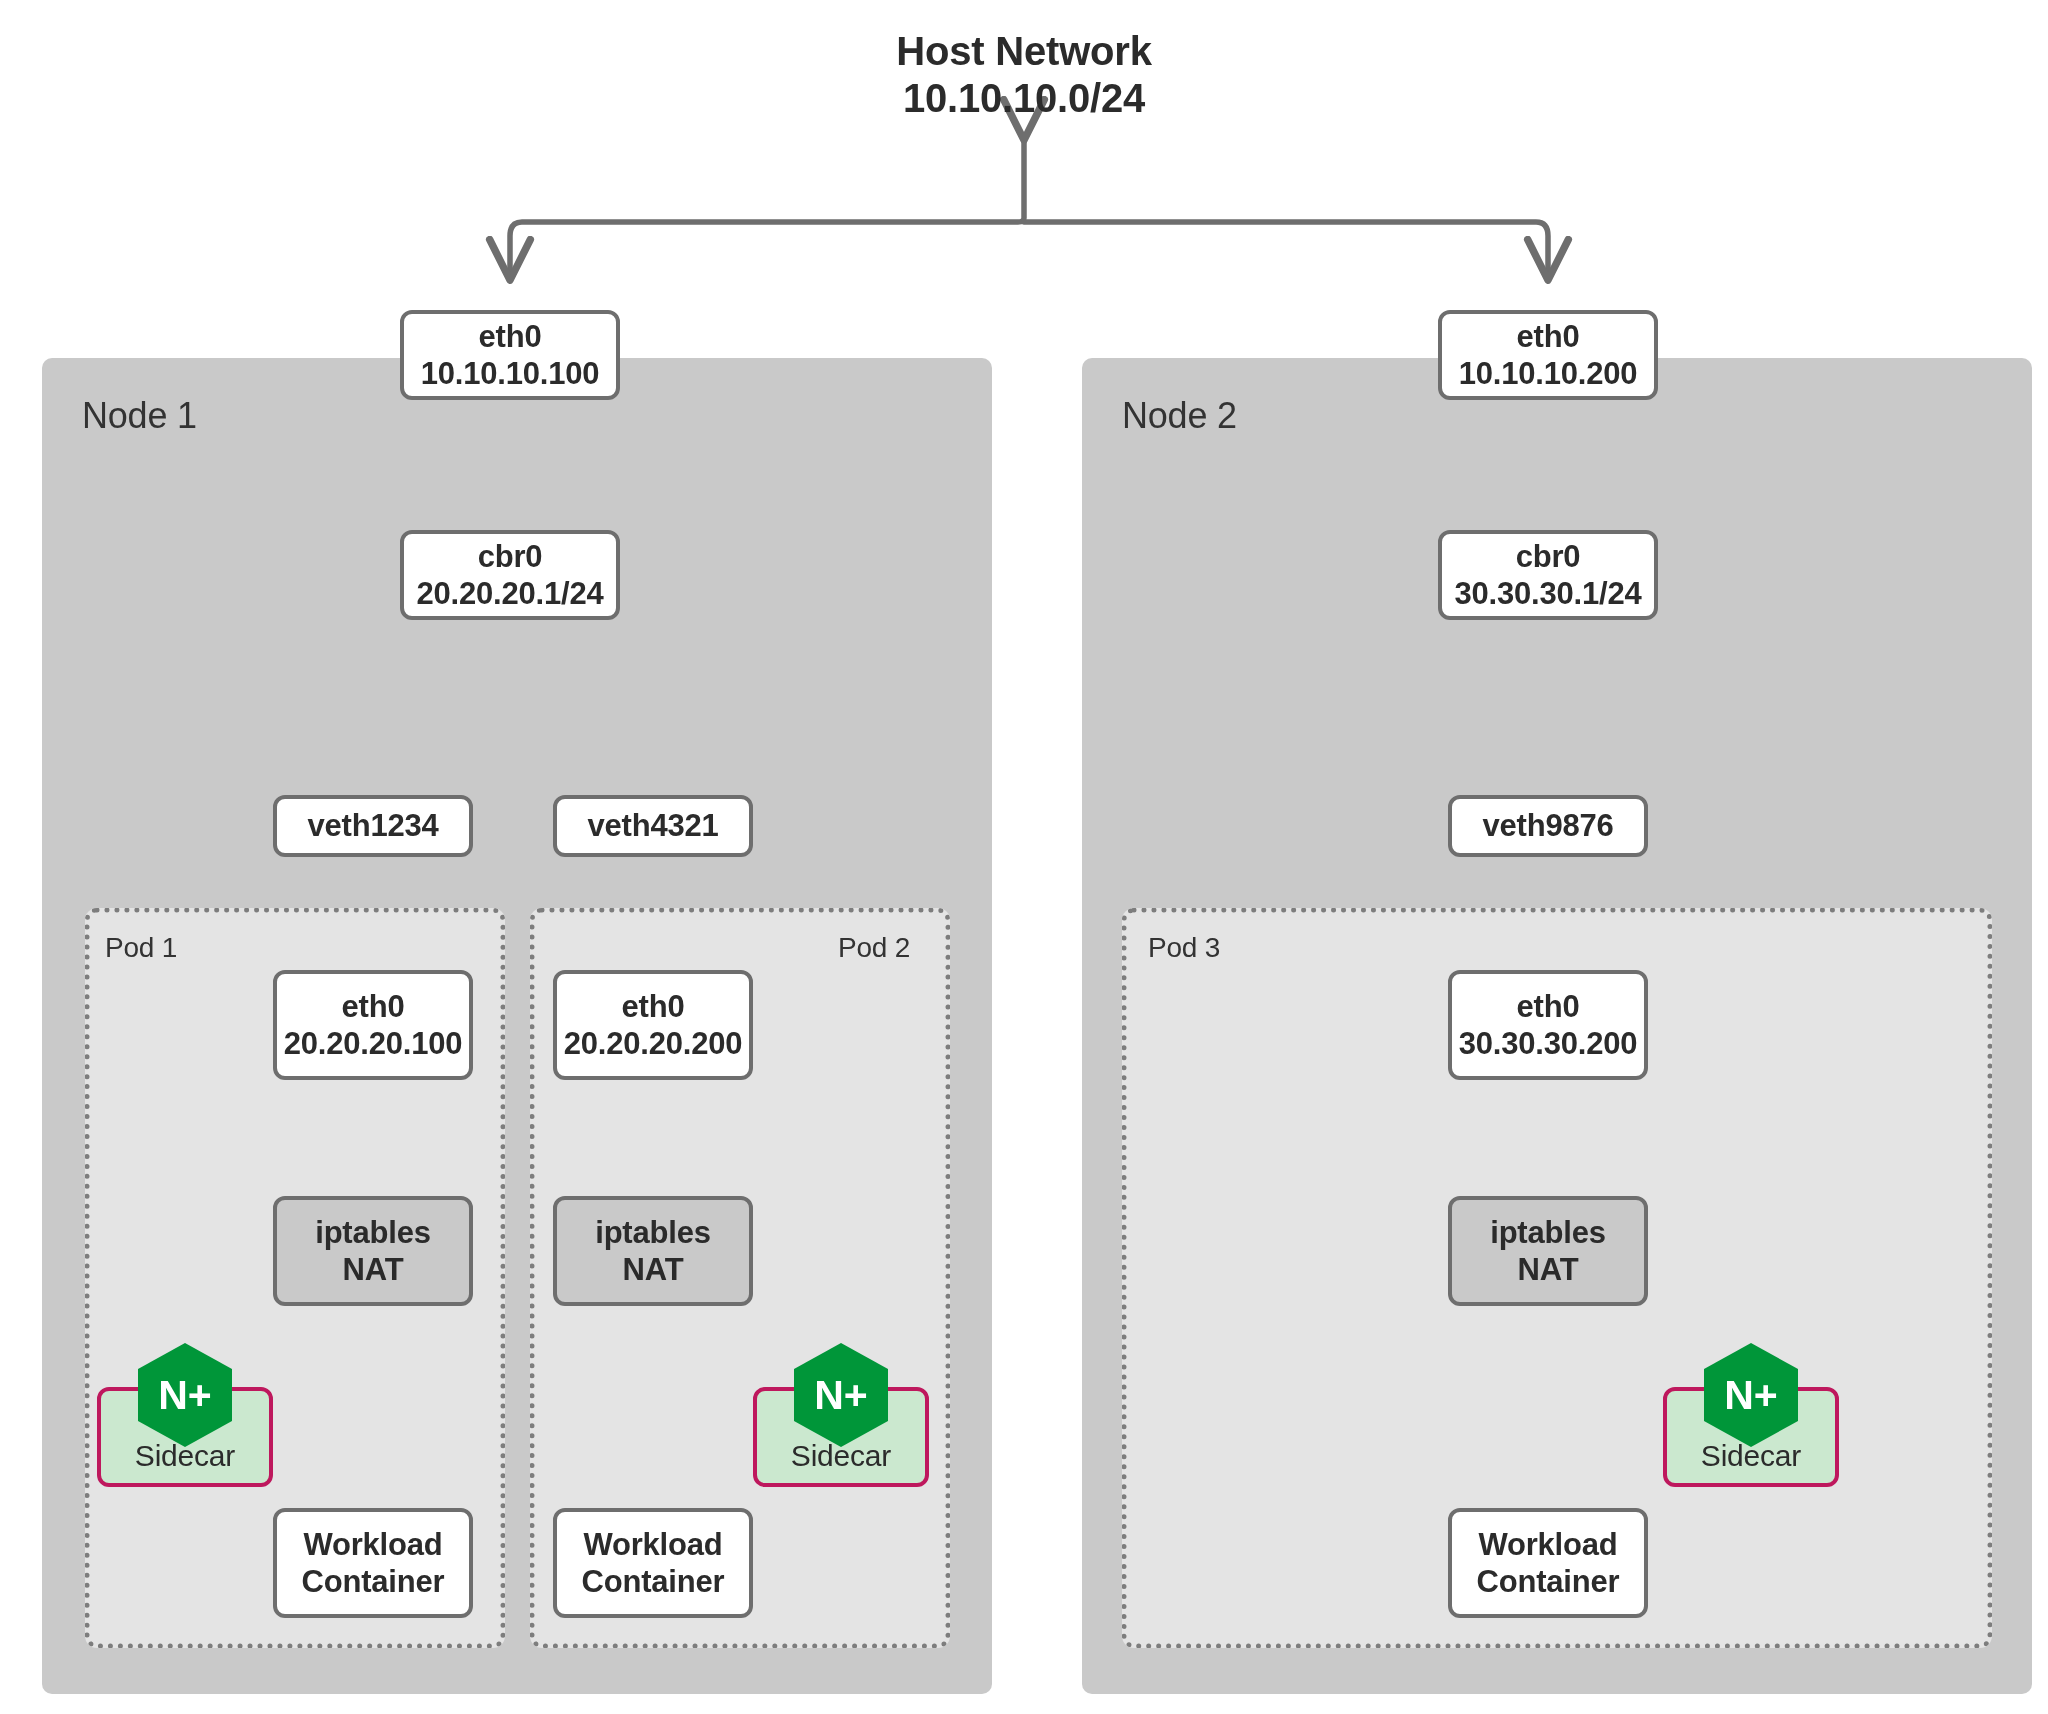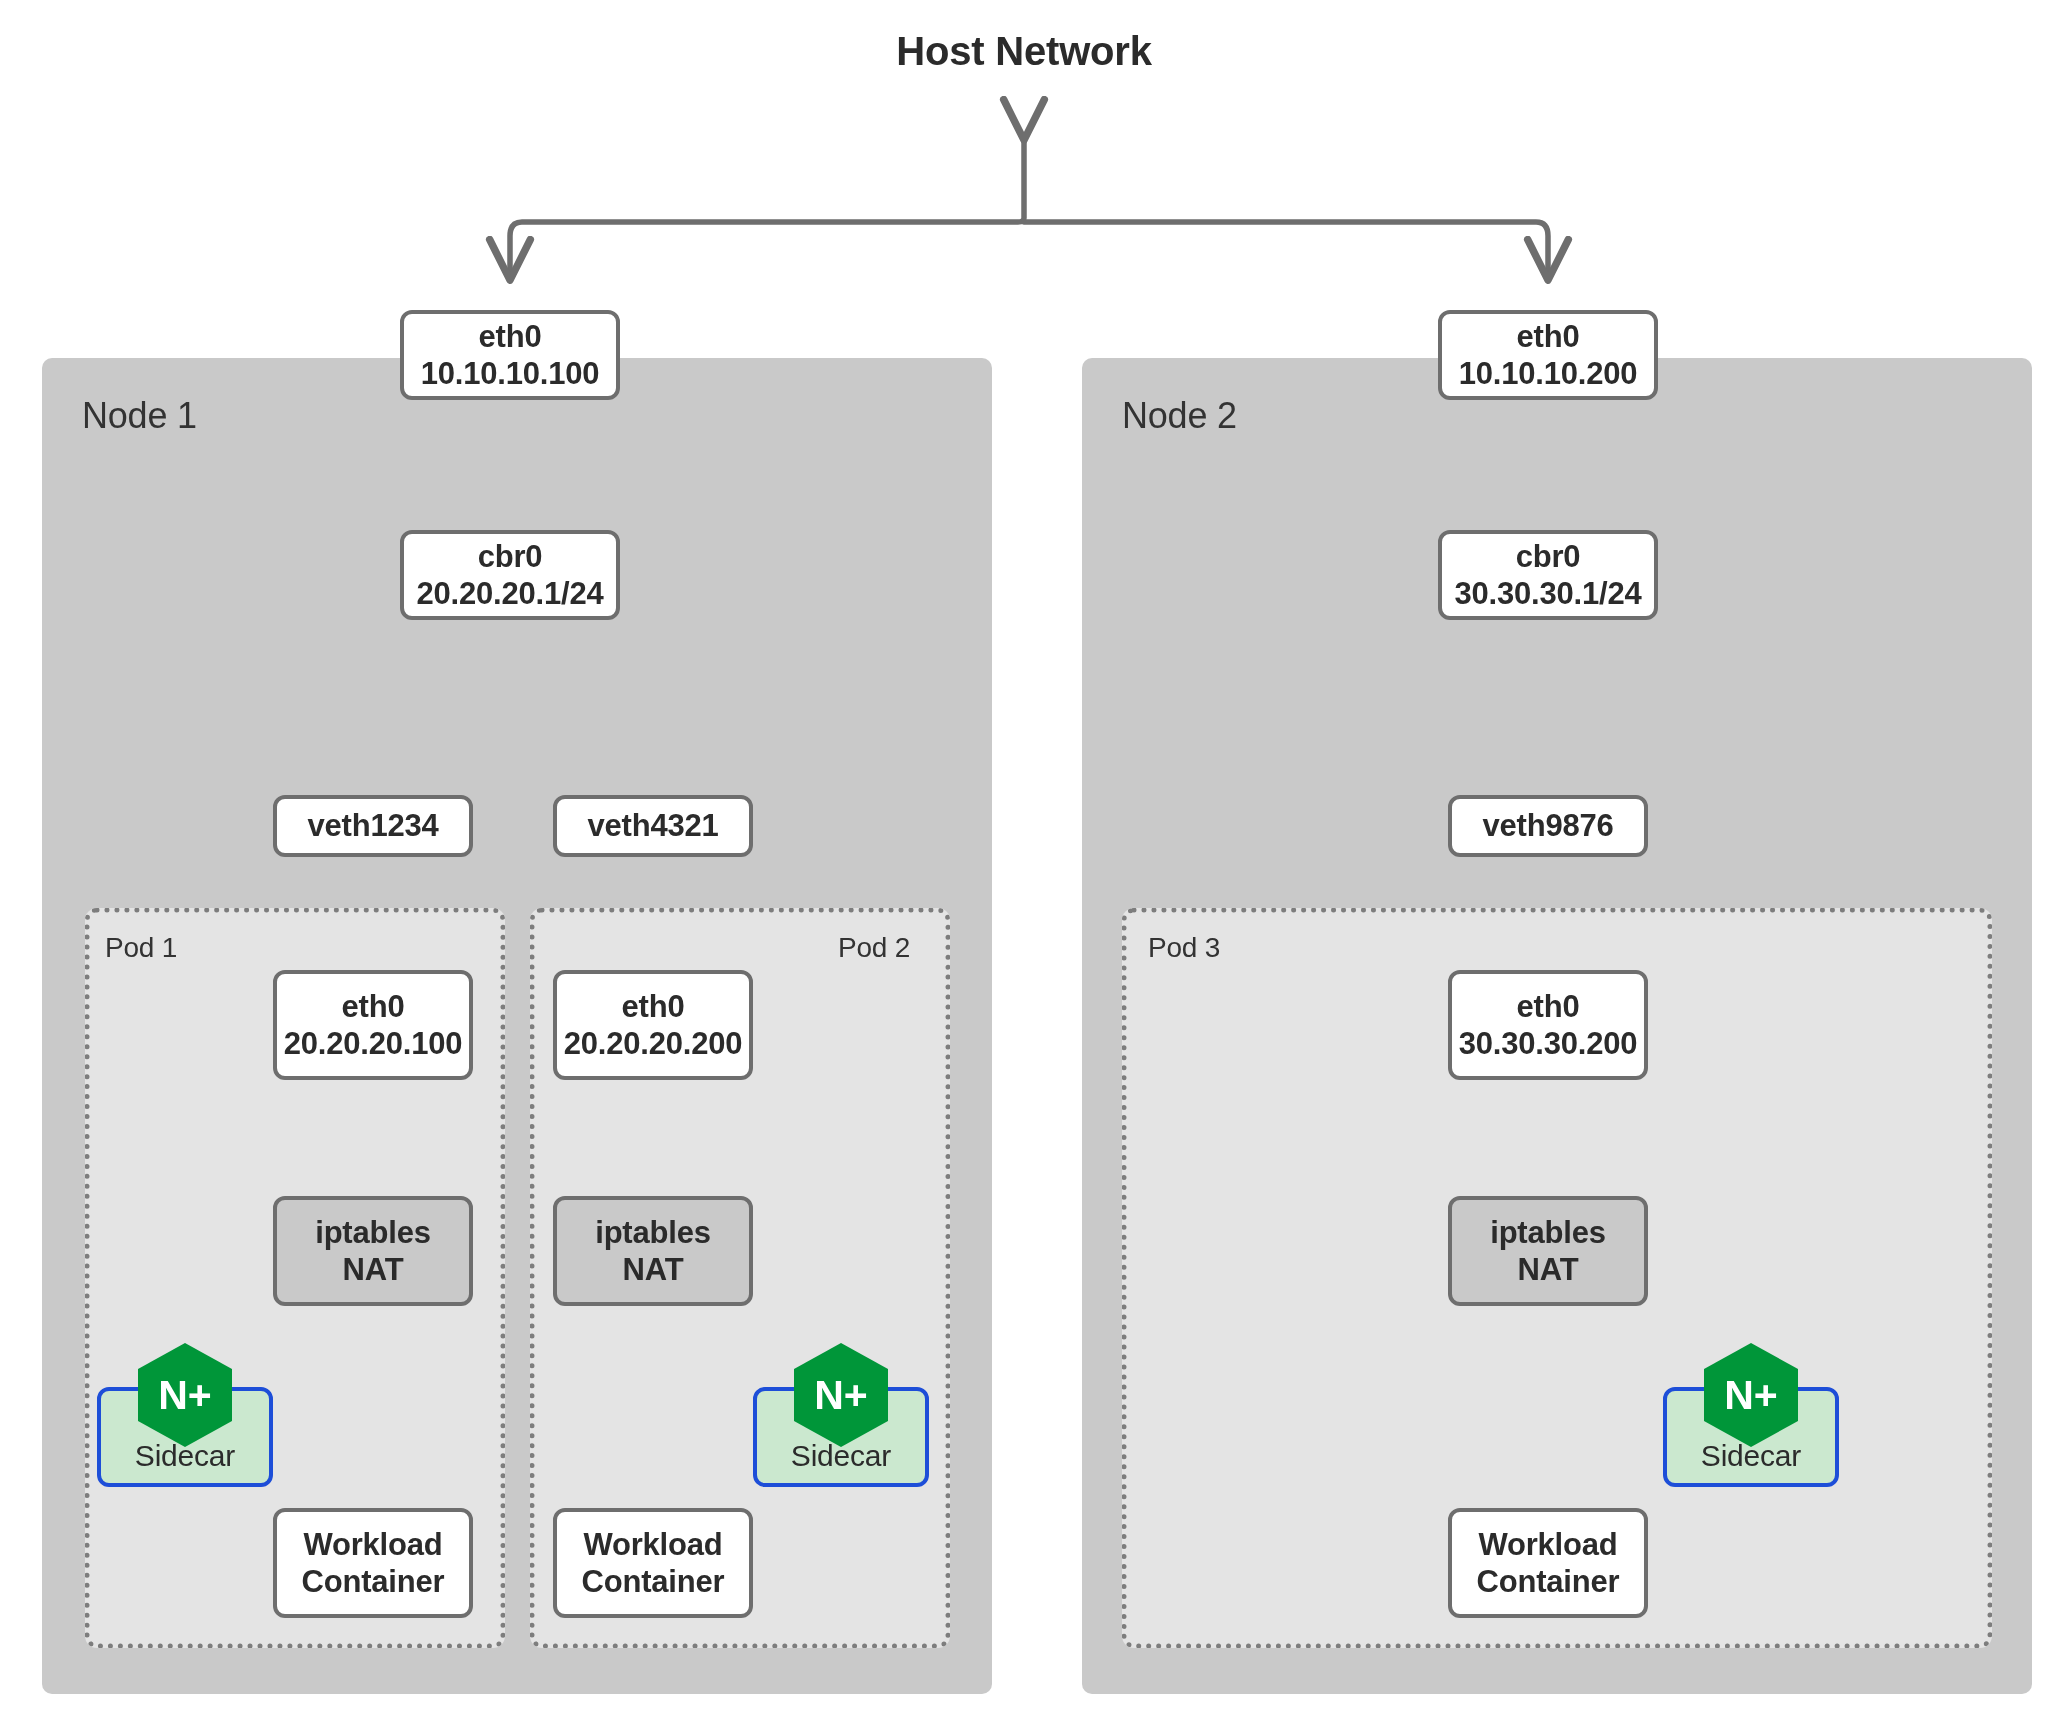--- a/index.html
+++ b/index.html
@@ -106,21 +106,21 @@
     position: absolute;
   }
   .sidecar-box {
     position: absolute;
     left: 0;
     top: 44px;
     width: 176px;
     height: 100px;
     box-sizing: border-box;
     background: #cbe8cf;
-    border: 4px solid #1d4ed8;
+    border: 4px solid #be185d;
     border-radius: 12px;
     display: flex;
     align-items: flex-end;
     justify-content: center;
     padding-bottom: 10px;
     font-size: 30px;
     color: #2b2b2b;
     letter-spacing: -0.2px;
   }
   .hexlogo {
@@ -173,20 +173,21 @@
       <path d="M1548,1104 L1548,1190" marker-start="url(#ah)" marker-end="url(#ah)"></path>
       <path d="M1548,1314 L1548,1500" marker-start="url(#ah)" marker-end="url(#ah)"></path>
       <path d="M1751,1351 L1751,1262 Q1751,1248 1737,1248 L1670,1248" marker-start="url(#ah)" marker-end="url(#ah)"></path>
     </g>
   </svg>
 
   <div class="layer">
 
     <div class="host-title">
       <span>Host Network</span>
+      <span class="l2">10.10.10.0/24</span>
     </div>
 
     <div class="node-panel" style="left:42px; top:358px; width:950px; height:1336px;"></div>
     <div class="node-label" style="left:82px; top:395px;">Node 1</div>
 
     <div class="nbox" style="left:400px; top:310px; width:220px; height:90px;">
       <span class="ln">eth0</span>
       <span class="ln">10.10.10.100</span>
     </div>
 

